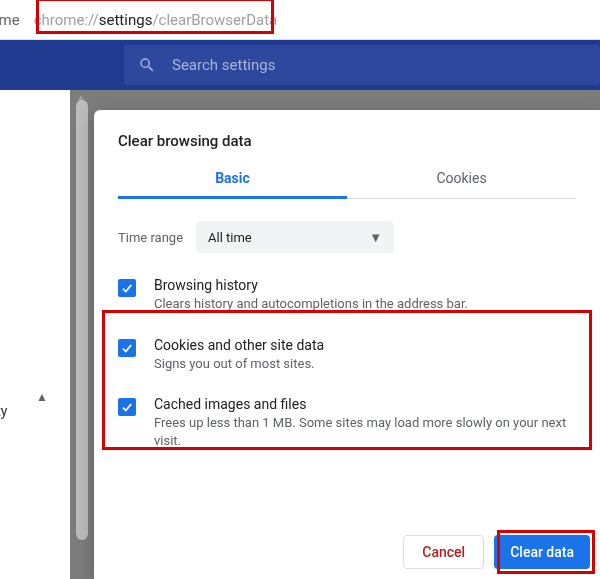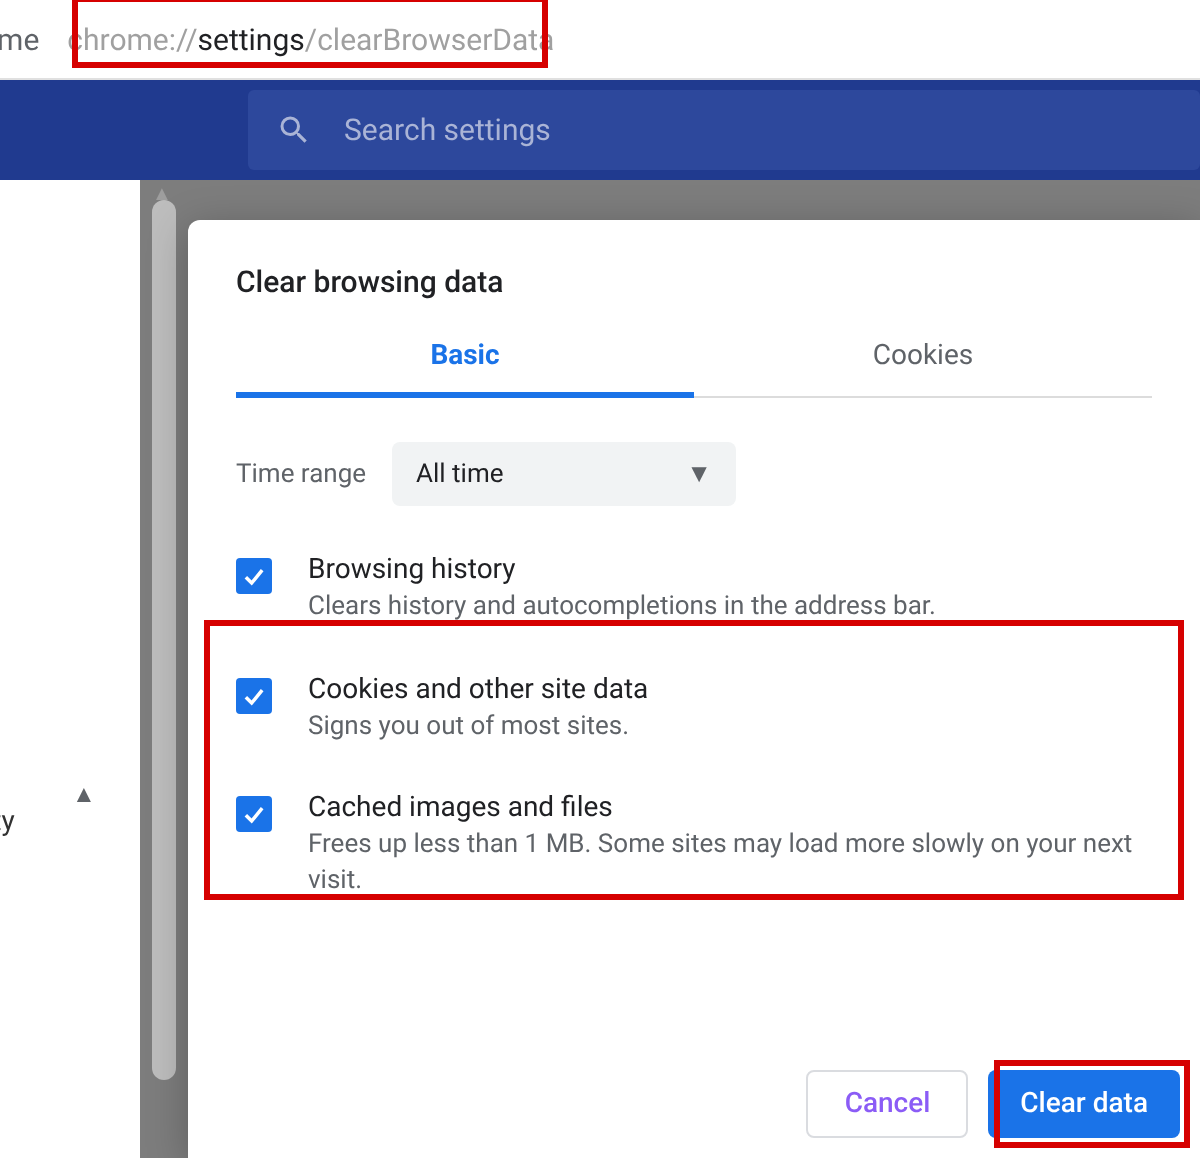--- a/index.html
+++ b/index.html
@@ -35,36 +35,36 @@
 
   
   .tabs { display: flex; border-bottom: 1px solid #dcdcdc; margin-bottom: 22px; }
   .tab { flex: 1; text-align: center; padding-bottom: 12px; font-size: 14px; color: #5f6368; cursor: pointer; position: relative; }
   .tab.active { color: #1a73e8; font-weight: 700; }
   .tab.active::after { content: ""; position: absolute; left: 0; right: 0; bottom: -1px; height: 3px; background: #1a73e8; }
 
   
   .timerow { display: flex; align-items: center; margin-bottom: 24px; }
   .timerow-label { font-size: 13px; color: #5f6368; width: 78px; }
-  .timerow-select { width: 172px; height: 32px; background: #f1f3f4; border-radius: 4px; display: flex; align-items: center; justify-content: space-between; padding: 0 12px; font-size: 13px; color: #202124; cursor: pointer; }
+  .timerow-select { width: 198px; height: 32px; background: #f1f3f4; border-radius: 4px; display: flex; align-items: center; justify-content: space-between; padding: 0 12px; font-size: 13px; color: #202124; cursor: pointer; }
   .timerow-select .caret { color: #5f6368; }
 
   
   .check-item { display: flex; margin-bottom: 24px; }
   .chk { width: 18px; height: 18px; background: #1a73e8; border-radius: 2px; color: #fff; display: flex; align-items: center; justify-content: center; margin-right: 18px; flex-shrink: 0; cursor: pointer; position: relative; top: 2px; }
   .chk svg { width: 14px; height: 14px; }
   .chk-text .t1 { font-size: 14px; color: #202124; margin-bottom: 2px; }
   .chk-text .t2 { font-size: 13px; color: #5f6368; line-height: 1.35; }
 
   
   .red-box { position: absolute; border: 3px solid #d60000; pointer-events: none; }
 
   
   .footer { position: absolute; bottom: 10px; right: 10px; display: flex; gap: 10px; }
-  .btn-cancel { border: 1px solid #dadce0; background: #fff; color: #8b5cf6; font-size: 14px; font-weight: 500; padding: 8px 18px; border-radius: 4px; cursor: pointer; }
+  .btn-cancel { border: 1px solid #dadce0; background: #fff; color: #b91c1c; font-size: 14px; font-weight: 500; padding: 8px 18px; border-radius: 4px; cursor: pointer; }
   .btn-primary { border: none; background: #1a73e8; color: #fff; font-size: 14px; font-weight: 500; padding: 8px 16px; border-radius: 4px; cursor: pointer; }
   .primary-highlight { position: absolute; border: 3px solid #d60000; pointer-events: none; }
 </style>
 </head>
 <body>
 
 <div class="omnibox-row">
   <span class="omnibox-label">ome</span>
   <span class="omnibox-url">
     <span>chrome://</span><span class="dark">settings</span><span>/clearBrowserData</span>

